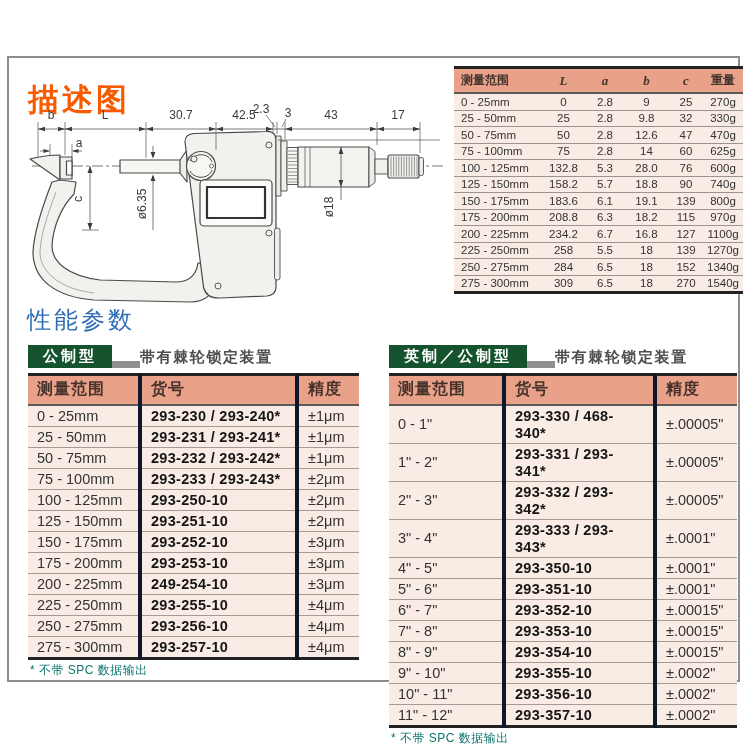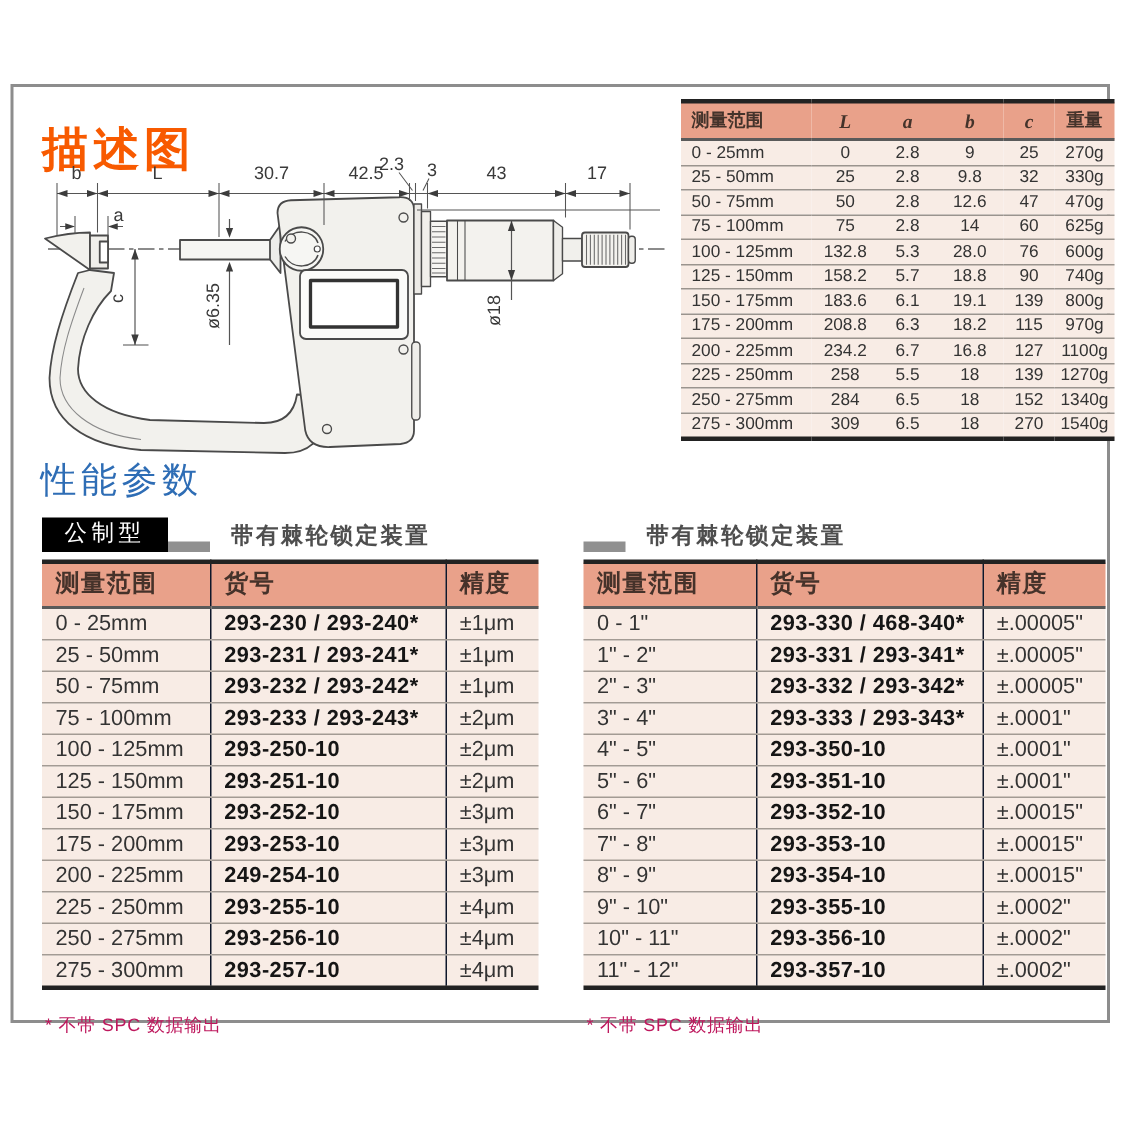--- a/index.html
+++ b/index.html
@@ -32,35 +32,35 @@
   .spec td{background:#f8ece5;font-size:11.5px;line-height:12.5px;color:#333;
     text-align:center;padding:1.5px 2px;border-bottom:1px solid #9a948e;}
   .spec td:first-child,.spec th:first-child{text-align:left;padding-left:7px;}
   .spec tr:last-child td{border-bottom:none;}
 
   
   .prod{position:absolute;top:344px;}
   .prod.metric{left:28px;width:331px;}
   .prod.inch{left:389px;width:348px;}
   .bar{display:flex;align-items:flex-end;height:24px;margin-bottom:5px;}
-  .bar-label{background:#000000;color:#fff;font-size:15px;font-weight:400;
+  .bar-label{background:#14532d;color:#fff;font-size:15px;font-weight:700;
     padding:2px 15px 3px;letter-spacing:3px;line-height:18px;white-space:nowrap;}
   .bar-tail{width:28px;height:7px;background:#909090;}
-  .bar-sub{font-size:15px;color:#4e4e4e;letter-spacing:1.6px;margin-left:14px;
+  .bar-sub{font-size:15px;color:#4e4e4e;letter-spacing:1.6px;margin-left:0;
     padding-bottom:1px;font-weight:700;white-space:nowrap;}
   table.prod-t{width:100%;border-collapse:collapse;table-layout:fixed;
     border-top:3px solid #222;border-bottom:3px solid #222;}
   .prod-t th{background:#e9a18a;font-size:16px;color:#45322a;text-align:left;
     padding:3px 9px 4px;border-bottom:2px solid #5a5a5a;font-weight:700;letter-spacing:1px;}
   .prod-t td{background:#f8ece5;font-size:14.5px;line-height:17px;color:#333;
     padding:1.5px 9px;border-bottom:1px solid #a39b94;}
-  .prod-t th + th,.prod-t td + td{border-left:1px solid #0f172a;}
+  .prod-t th + th,.prod-t td + td{border-left:4px solid #0f172a;}
   .prod-t td:nth-child(2){font-weight:700;color:#151515;letter-spacing:.3px;}
   .prod-t tr:last-child td{border-bottom:none;}
-  .footnote{font-size:12px;color:#be185d;margin-top:15px;padding-left:2px;letter-spacing:.5px;}
+  .footnote{font-size:12px;color:#0f766e;margin-top:2px;padding-left:2px;letter-spacing:.5px;}
 </style>
 </head>
 <body>
 
 <div class="frame"></div>
 
 <div class="desc-title">描述图</div>
 
 <svg id="diagram" width="430" height="236" viewBox="0 0 430 236">
 
@@ -360,20 +360,21 @@
           <td>293-257-10</td>
           <td>±4μm</td>
         </tr>
       </tbody>
   </table>
   <div class="footnote">* 不带 SPC 数据输出</div>
 </div>
 
 <div class="prod inch">
   <div class="bar">
+    <span class="bar-label">英制／公制型</span>
     <span class="bar-tail"></span>
     <span class="bar-sub">带有棘轮锁定装置</span>
   </div>
   <table class="prod-t">
     <colgroup>
         <col style="width:115px">
         <col style="width:151px">
         <col style="width:82px">
       </colgroup>
     <thead>

